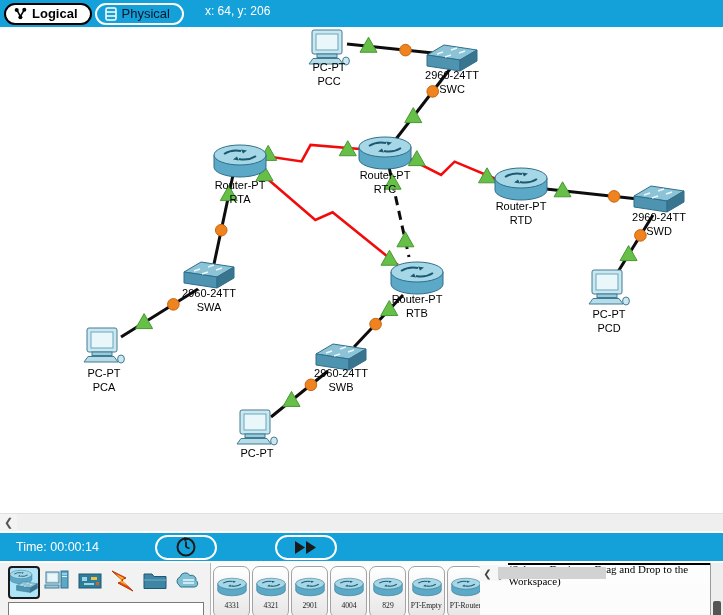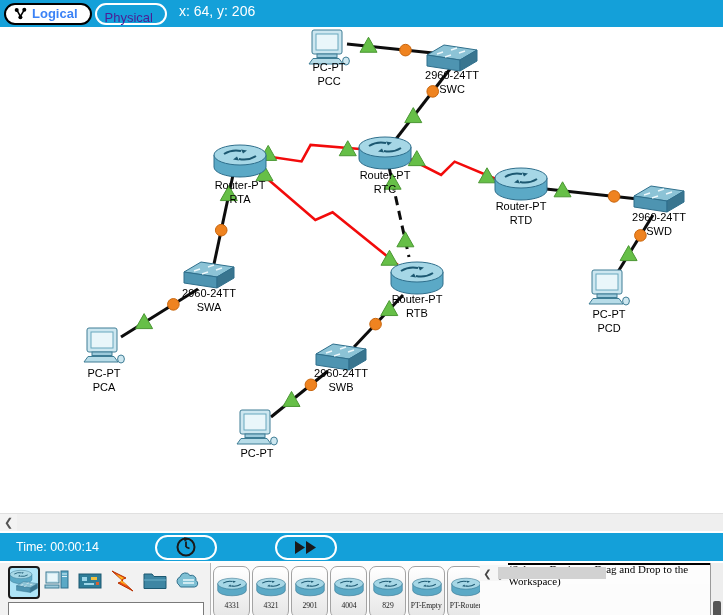--- a/index.html
+++ b/index.html
@@ -5,23 +5,23 @@
   * { margin:0; padding:0; box-sizing:border-box; }
   html,body { width:723px; height:615px; overflow:hidden; background:#fff;
     font-family:"Liberation Sans", sans-serif; }
   .app { width:723px; height:615px; display:flex; flex-direction:column; }
 
   
   .topbar { height:27px; background:#14a0d9; display:flex; align-items:center;
     padding-left:4px; flex:0 0 auto; }
   .tab { display:inline-flex; align-items:center; gap:5px; height:22px;
     border-radius:12px; padding:0 12px 0 8px; font-size:13px; cursor:pointer; }
-  .tab-logical { background:#fff; border:2px solid #000; color:#3b82f6; font-weight:bold; }
-  .tab-physical { background:transparent; border:2px solid #fff; color:#4c1d95; margin-left:3px;flex-direction:column; }
-  .coords { color:#fff; font-size:14px; margin-left:12px; margin-top:-6px; }
+  .tab-logical { background:#fff; border:2px solid #000; color:#000000; font-weight:bold; }
+  .tab-physical { background:transparent; border:2px solid #fff; color:#0f172a; margin-left:3px; }
+  .coords { color:#fff; font-size:12px; margin-left:21px; margin-top:-6px; }
 
   
   .canvas { height:486px; background:#ffffff; position:relative; flex:0 0 auto; }
   .canvas svg { position:absolute; left:0; top:0; }
 
   
   .canvas-hscroll { height:18px; background:#efefef; border-top:1px solid #e0e0e0;
     display:flex; align-items:center; flex:0 0 auto; }
   .hs-arrow { width:17px; height:17px; display:flex; align-items:center; justify-content:center;
     color:#555; font-size:11px; background:#f3f3f3; cursor:pointer; }

